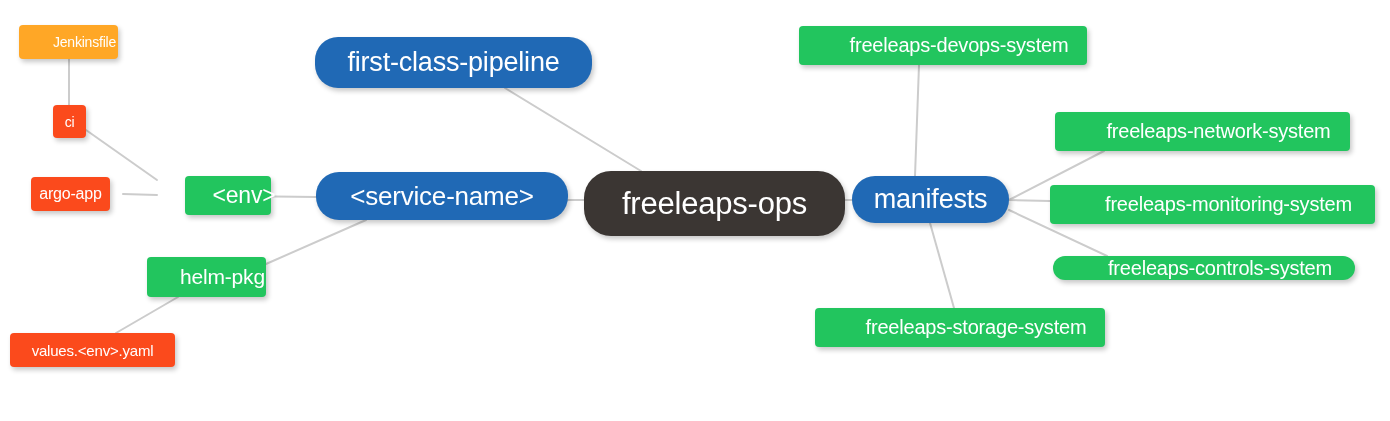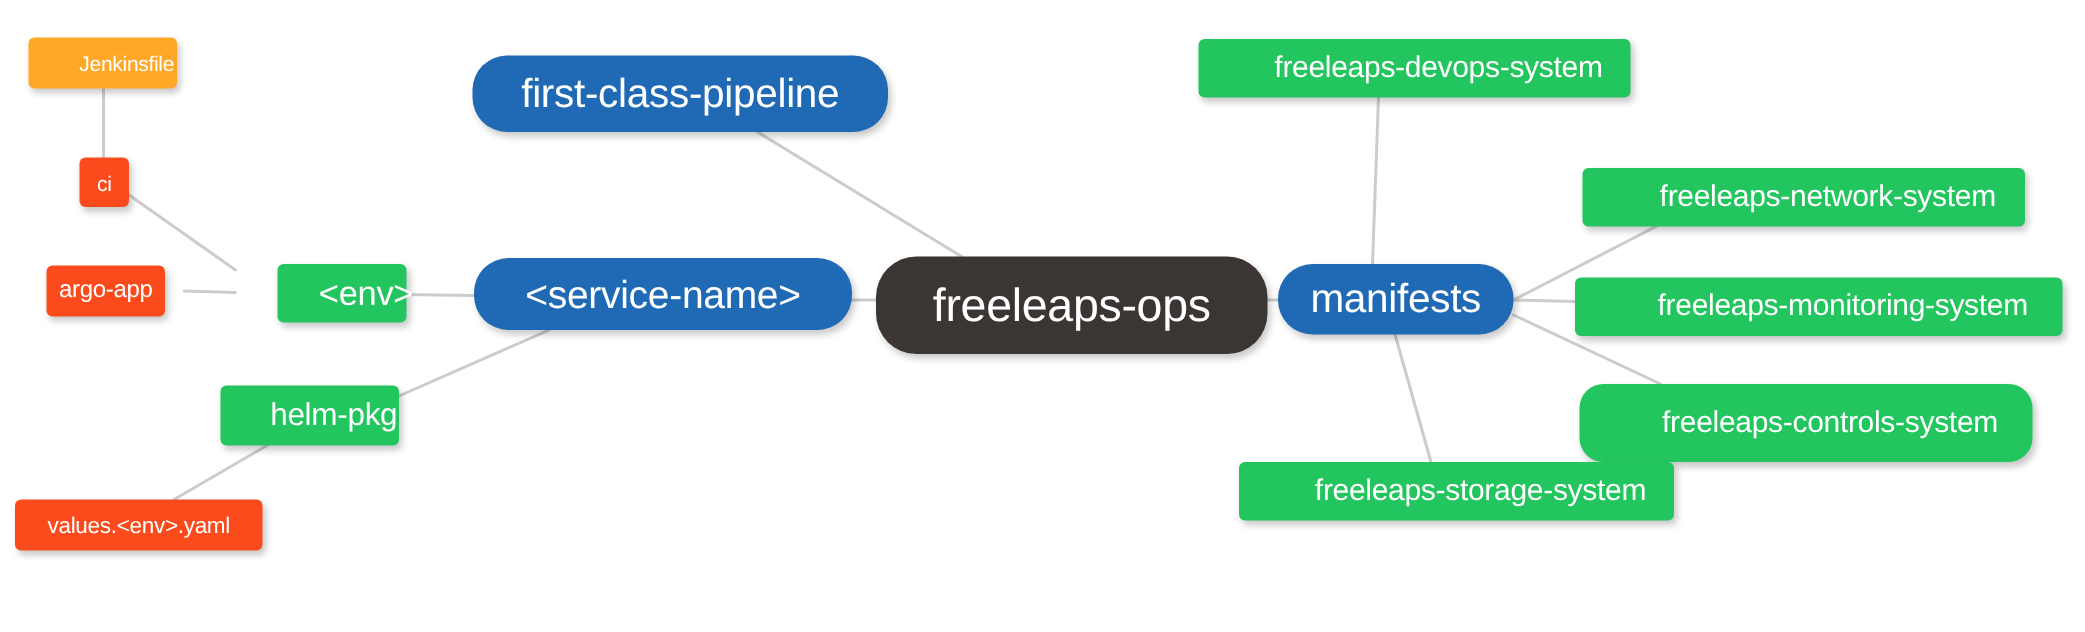--- a/index.html
+++ b/index.html
@@ -94,20 +94,20 @@
       </div>
       <div class="node n-green" style="left: 799px; top: 26px; width: 288px; height: 39px; font-size: 20px;">
         <span>freeleaps-devops-system</span>
       </div>
       <div class="node n-green" style="left: 1055px; top: 112px; width: 295px; height: 39px; font-size: 20px;">
         <span>freeleaps-network-system</span>
       </div>
       <div class="node n-green" style="left: 1050px; top: 185px; width: 325px; height: 39px; font-size: 20px;">
         <span>freeleaps-monitoring-system</span>
       </div>
-      <div class="node n-green" style="left: 1053px; top: 256px; width: 302px; height: 52px; font-size: 20px; border-radius: 16px;">
+      <div class="node n-green" style="left: 1053px; top: 256px; width: 302px; height: 24px; font-size: 20px; border-radius: 16px;">
         <span>freeleaps-controls-system</span>
       </div>
-      <div class="node n-green" style="left: 815px; top: 308px; width: 290px; height: 39px; font-size: 20px; margin-left: 11px;">
+      <div class="node n-green" style="left: 815px; top: 308px; width: 290px; height: 39px; font-size: 20px;">
         <span>freeleaps-storage-system</span>
       </div>
     </div>
 </div>
 
 </body></html>

